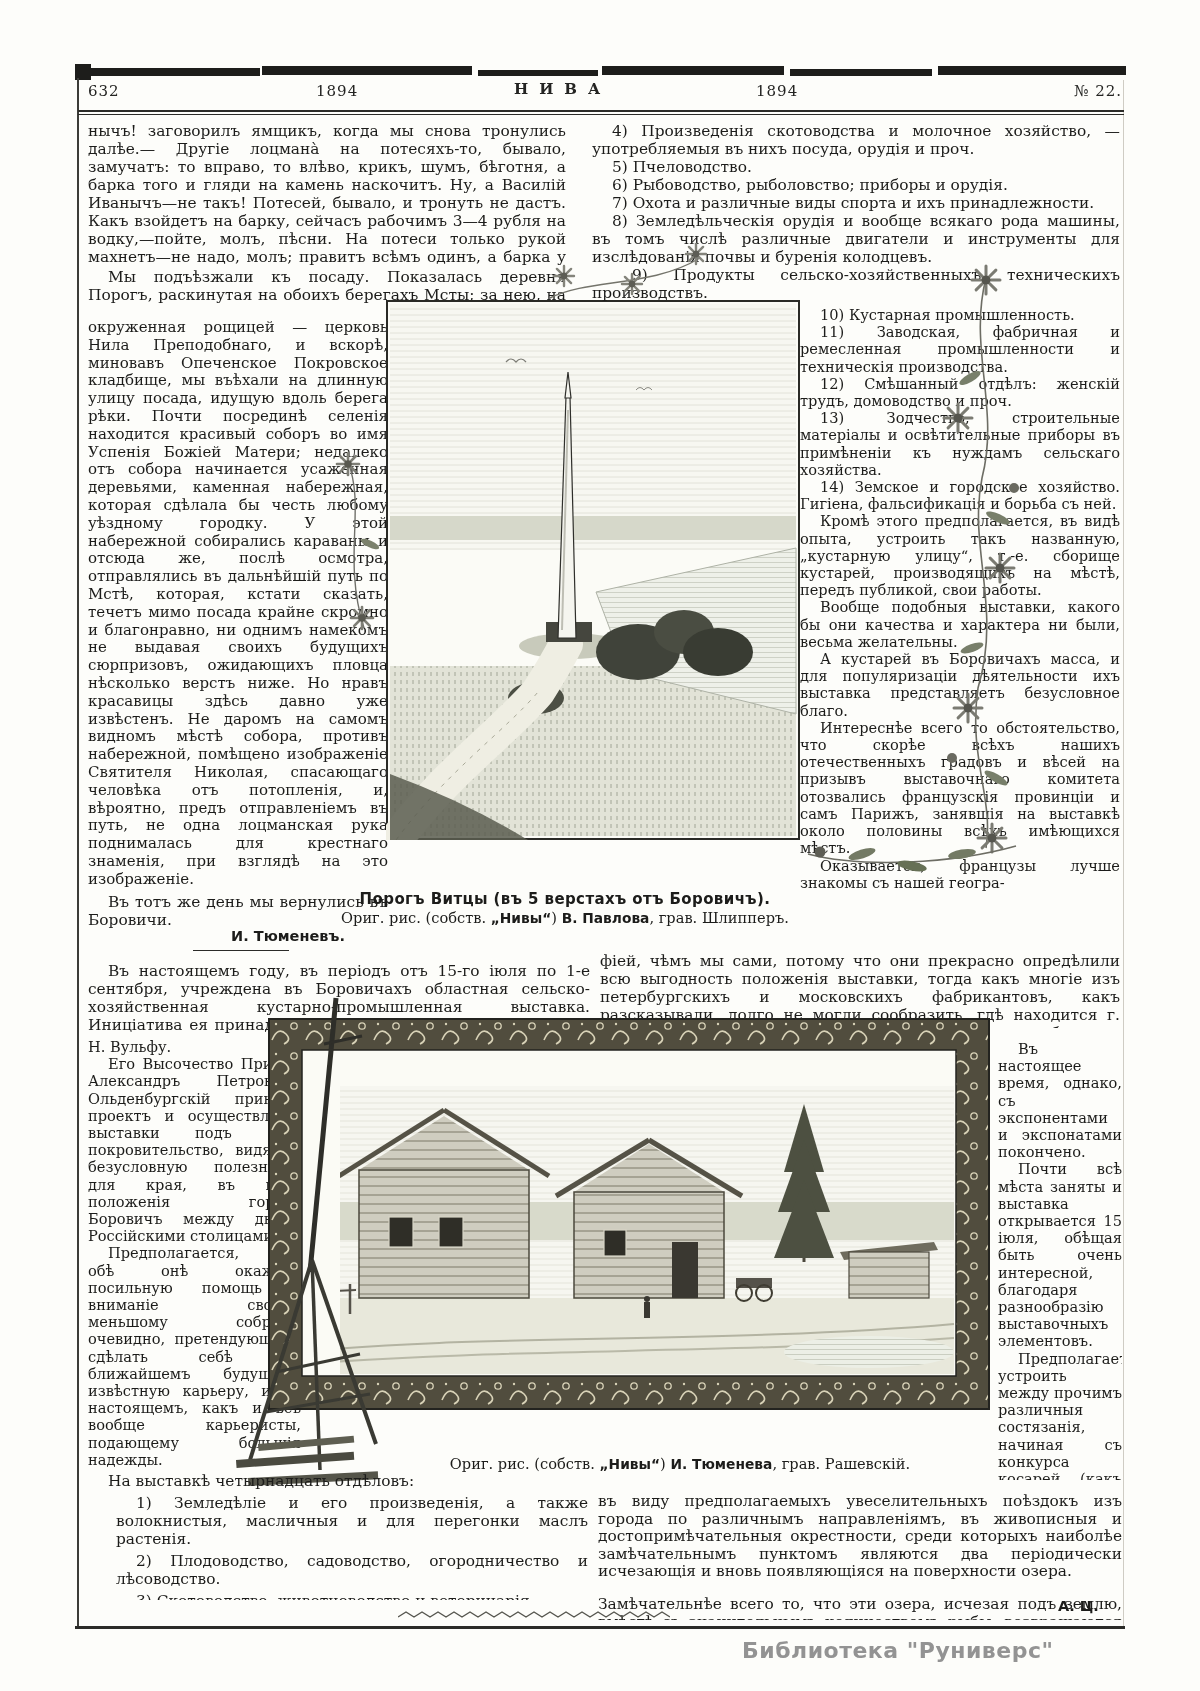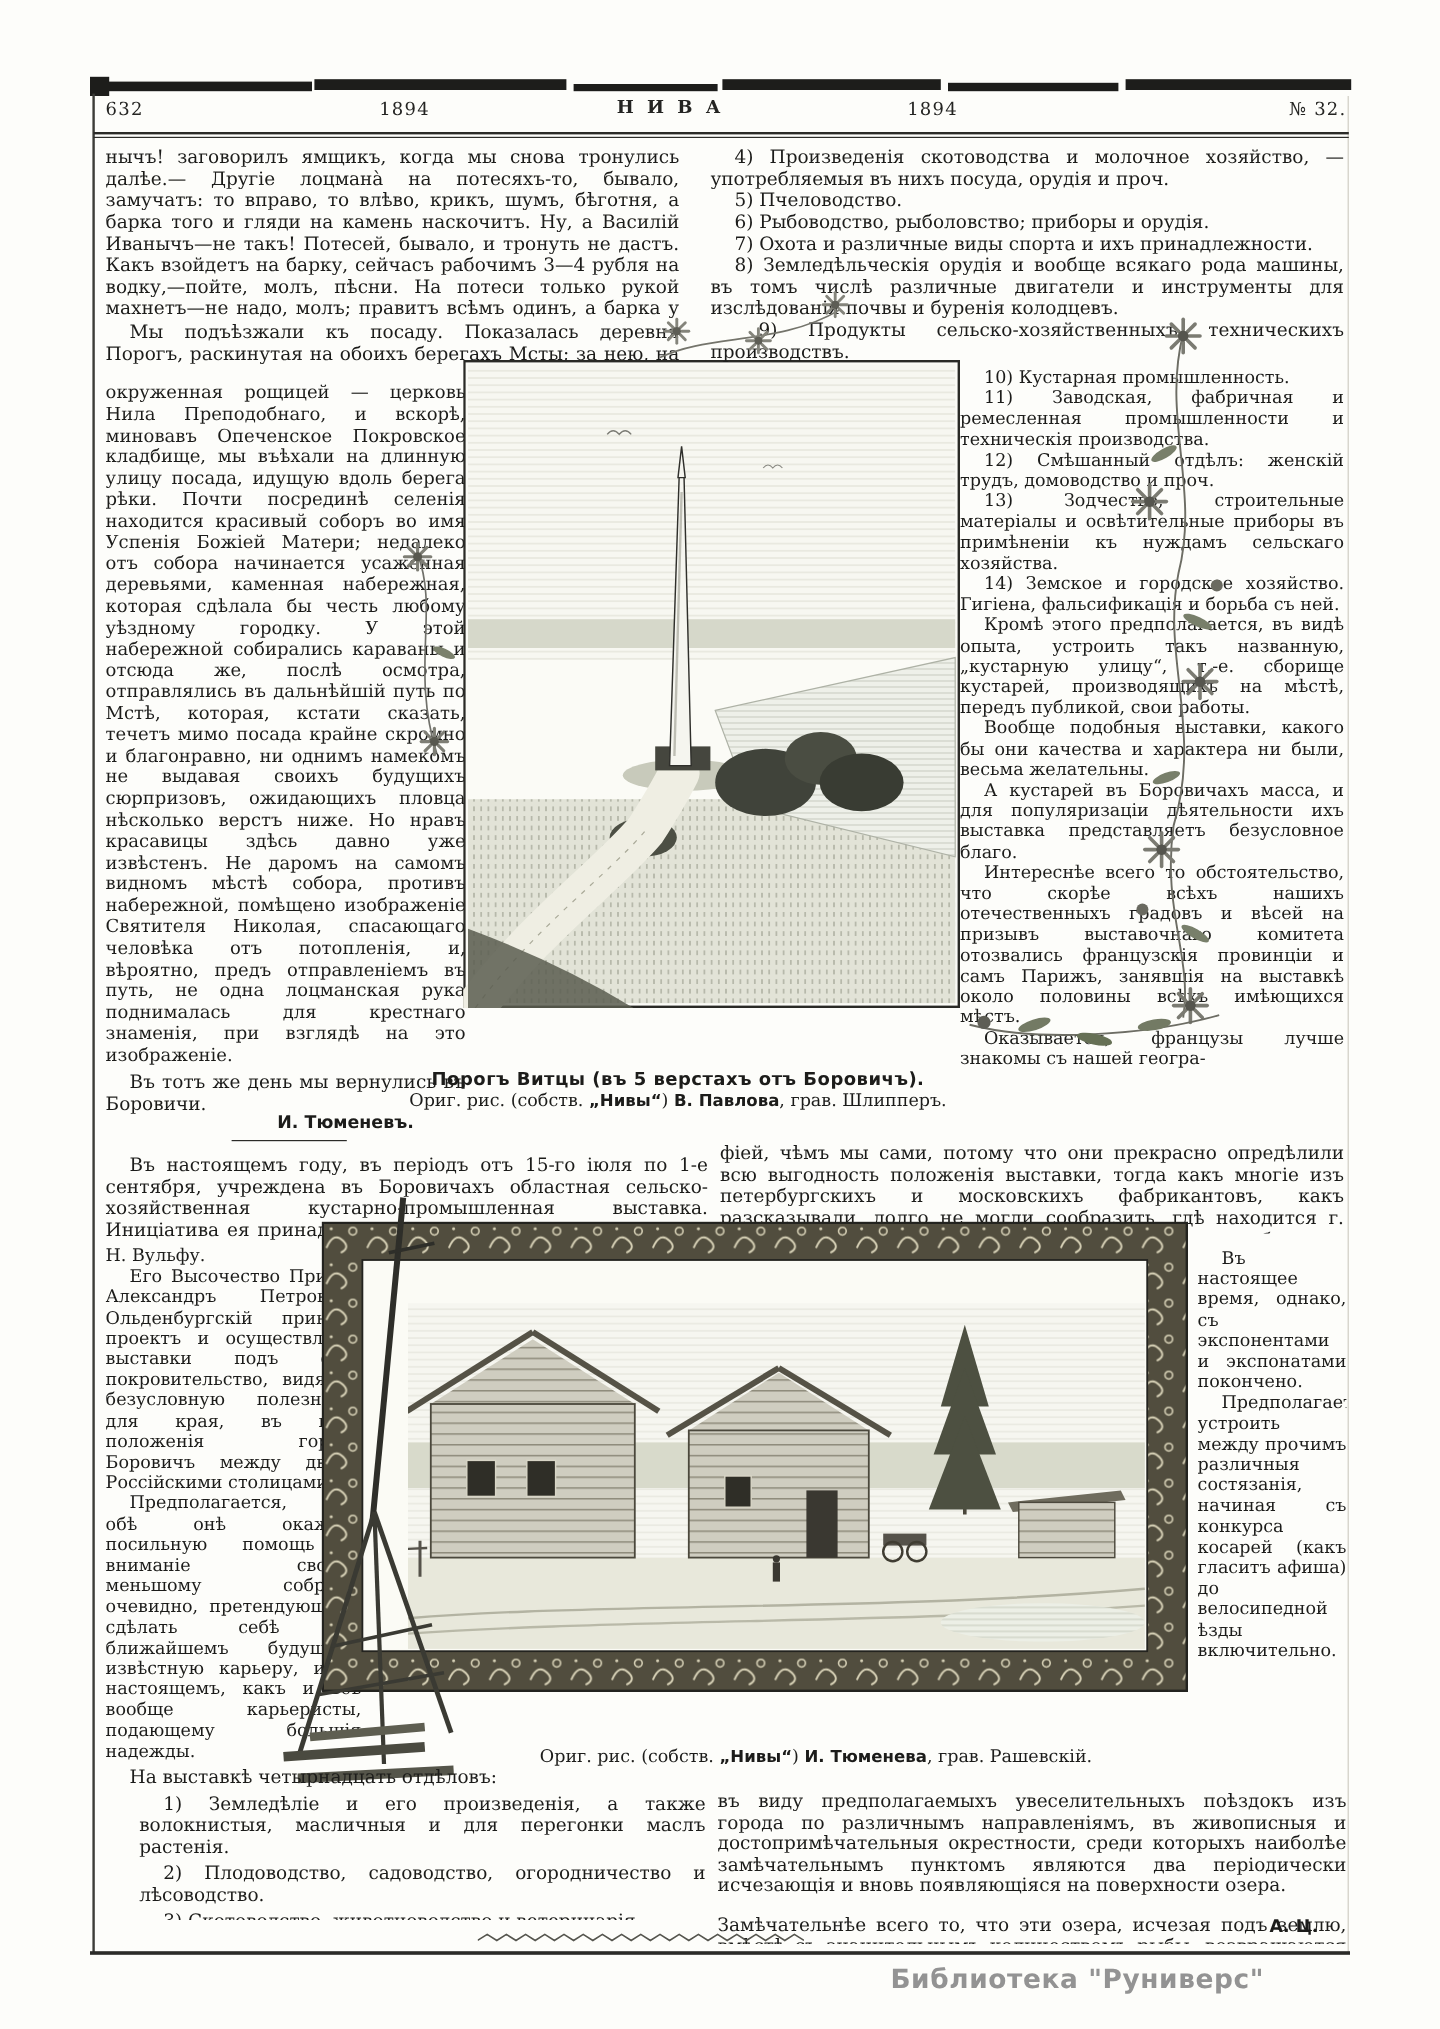--- a/index.html
+++ b/index.html
@@ -35,21 +35,21 @@
   <div class="abs scanline" style="left:602px;top:66px;width:182px;height:9px;"></div>
   <div class="abs scanline" style="left:790px;top:69px;width:142px;height:7px;"></div>
   <div class="abs scanline" style="left:938px;top:66px;width:188px;height:9px;"></div>
   <div class="abs" style="left:77px;top:78px;width:2px;height:1550px;background:#3c3c38;"></div>
   <div class="abs" style="left:1123px;top:80px;width:1px;height:1548px;background:#cfccc4;"></div>
 
   <div class="abs hdr" style="left:88px;top:82px;">632</div>
   <div class="abs hdr" style="left:316px;top:82px;">1894</div>
   <div class="abs hdr masthead" style="left:514px;top:80px;">НИВА</div>
   <div class="abs hdr" style="left:756px;top:82px;">1894</div>
-  <div class="abs hdr" style="left:1038px;top:82px;width:84px;text-align:right;">№ 32.</div>
+  <div class="abs hdr" style="left:1038px;top:82px;width:84px;text-align:right;">№ 22.</div>
   <div class="abs rule" style="left:78px;top:110px;width:1046px;height:2px;"></div>
   <div class="abs rule" style="left:78px;top:114px;width:1046px;height:1px;"></div>
 
   <div class="abs txt clip" style="left:88px;top:122px;width:478px;height:146px;">
     <p class="ni">нычъ! заговорилъ ямщикъ, когда мы снова тронулись далѣе.— Другіе лоцмана̀ на потесяхъ-то, бывало, замучатъ: то вправо, то влѣво, крикъ, шумъ, бѣготня, а барка того и гляди на камень наскочитъ. Ну, а Василій Иванычъ—не такъ! Потесей, бывало, и тронуть не дастъ. Какъ взойдетъ на барку, сейчасъ рабочимъ 3—4 рубля на водку,—пойте, молъ, пѣсни. На потеси только рукой махнетъ—не надо, молъ; правитъ всѣмъ одинъ, а барка у него, что твоя стрѣла идетъ.</p>
   </div>
   <div class="abs txt clip" style="left:88px;top:268px;width:478px;height:37px;">
     <p>Мы подъѣзжали къ посаду. Показалась деревня Порогъ, раскинутая на обоихъ берегахъ Мсты; за нею, на пригоркѣ,</p>
   </div>
   <div class="abs clip" style="left:88px;top:304px;width:300px;height:586px;font-size:15px;line-height:17.8px;text-align:justify;">
@@ -132,20 +132,21 @@
   </div>
 
   <div class="abs txt-n clip" style="left:88px;top:1038px;width:213px;height:430px;">
     <p class="ni">Н. Вульфу.</p>
     <p>Его Высочество Принцъ Александръ Петровичъ Ольденбургскій принялъ проектъ и осуществленіе выставки подъ свое покровительство, видя ея безусловную полезность для края, въ виду положенія города Боровичъ между двумя Россійскими столицами.</p>
     <p>Предполагается, что обѣ онѣ окажутъ посильную помощь и вниманіе своему меньшому собрату, очевидно, претендующему сдѣлать себѣ въ ближайшемъ будущемъ извѣстную карьеру, и въ настоящемъ, какъ и всѣ вообще карьеристы, подающему большія надежды.</p>
   </div>
 
   <div class="abs txt-n clip" style="left:998px;top:1040px;width:124px;height:440px;">
     <p>Въ настоящее время, однако, съ экспонентами и экспонатами покончено.</p>
+    <p>Почти всѣ мѣста заняты и выставка открывается 15 іюля, обѣщая быть очень интересной, благодаря разнообразію выставочныхъ элементовъ.</p>
     <p>Предполагается устроить между прочимъ различныя состязанія, начиная съ конкурса косарей (какъ гласитъ афиша) до велосипедной ѣзды включительно.</p>
 
   </div>
 
   <div class="abs" style="left:268px;top:1018px;width:722px;height:392px;">
     <svg width="722" height="392" viewBox="0 0 722 392">
       <defs>
         <pattern id="ps" width="34" height="30" patternUnits="userSpaceOnUse">
           <rect width="34" height="30" fill="#514d3e"></rect>
           <path d="M4,22 q6,-14 14,-6 q6,6 -2,10" stroke="#d8d2b7" stroke-width="1.6" fill="none"></path>

